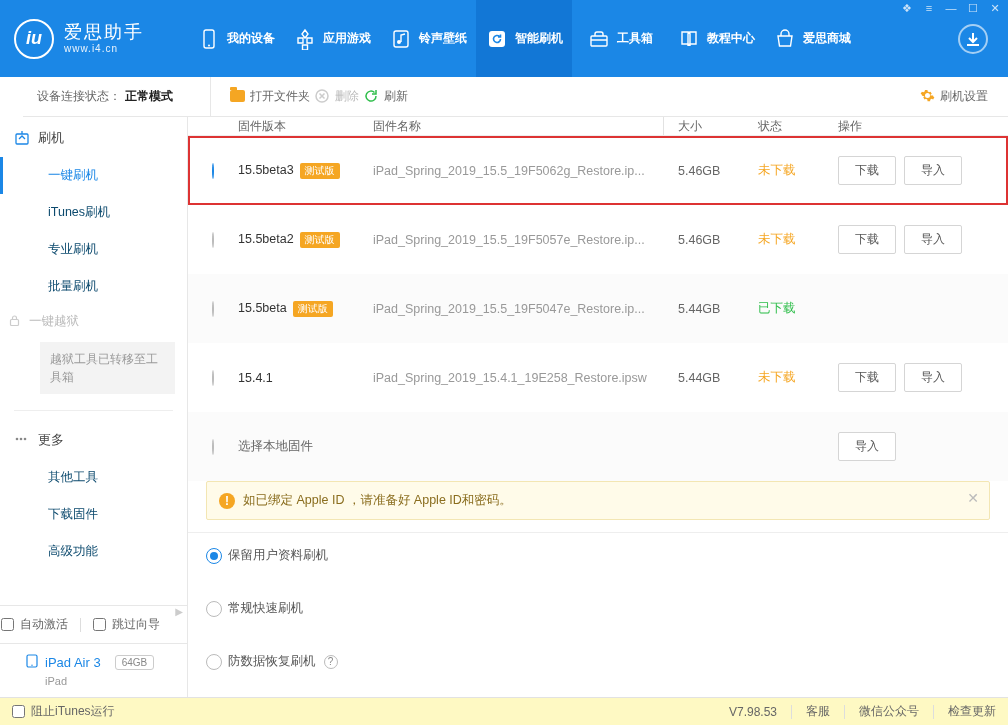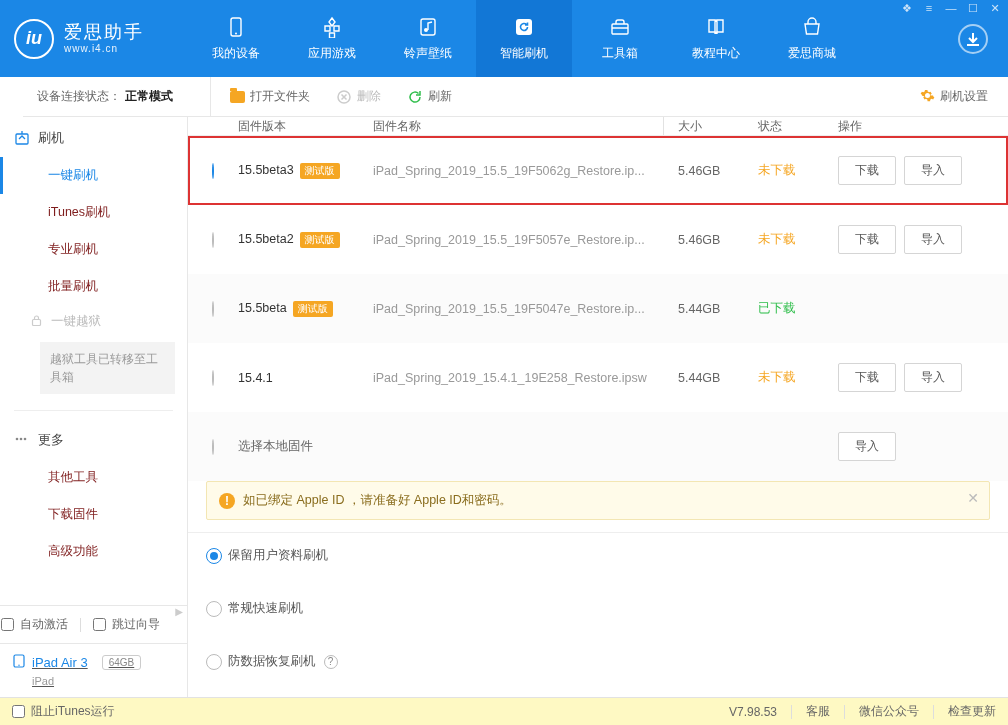--- a/index.html
+++ b/index.html
@@ -39,24 +39,25 @@
   .logo-text .cn { font-size: 18px; letter-spacing: 2px;}
   .logo-text .en { font-size: 10px; letter-spacing: 1px; opacity:.9;}
   .nav {
     display:flex;
     height:100%;
     flex:1;
   }
   .nav-item {
     width: 96px;
     height:100%;
-    display:flex;flex-direction:column;
+    display:flex;
     align-items:center;justify-content:center;
     gap:6px;
     cursor:pointer;
+    font-weight:bold;
   }
   .nav-item.active { background: #1277d6; }
   .nav-item .icn { width:24px;height:24px; display:flex;align-items:center;justify-content:center; }
   .nav-item span { font-size:12px; }
   .nav svg { fill:#fff; }
   .download-circle {
     position:absolute; right:20px; top:24px;
     width:30px;height:30px;border-radius:50%;
     border:2px solid rgba(255,255,255,.6);
     display:flex;align-items:center;justify-content:center;
@@ -79,21 +80,21 @@
   .conn-status {
     width:188px; height:100%;
     border-right:1px solid #e7e7e7;
     display:flex;align-items:center;
     padding-left:14px;
     font-size:12px;
     color:#666;
   }
   .conn-status b { color:#222; font-weight:600; margin-left:4px;}
   .tool-actions {
-    flex:1; display:flex; align-items:center; gap:26px;
+    flex:1; display:flex; align-items:flex-start; gap:4px;
     padding-left:18px;
   }
   .tool-btn { display:flex;align-items:center;gap:5px;color:#666;cursor:pointer;}
   .tool-btn.disabled { color:#bbb; cursor:default;}
   .tool-btn .ic { width:16px;height:16px;display:flex;align-items:center;justify-content:center;}
   .folder-icn { width:15px;height:12px;background:#f5a623;border-radius:2px;position:relative;}
   .folder-icn::before{content:'';position:absolute;top:-3px;left:0;width:7px;height:3px;background:#f5a623;border-radius:1px 1px 0 0;}
   .tool-settings { margin-left:auto; margin-right:20px; display:flex;align-items:center;gap:5px;cursor:pointer;color:#666;}
   .gear-icn { color:#f5a623; }
   
@@ -110,51 +111,50 @@
   .side-group-title {
     display:flex;align-items:center;gap:8px;
     padding:12px 14px 10px;
     color:#444;
     font-size:13px;
   }
   .side-group-title .ic{width:16px;height:16px;}
   .side-item {
     padding:10px 14px 10px 48px;
     font-size:12.5px;
-    color:#7f1d1d;
+    color:#0c4a6e;
     cursor:pointer;
   }
   .side-item.active {
     color:#1b87e6;
     position:relative;
   }
   .side-item.active::before{
     content:'';position:absolute;left:0;top:0;bottom:0;width:3px;background:#1b87e6;
   }
   .side-note {
     margin:4px 12px 8px 40px;
     padding:8px 10px;
     background:#f3f3f3;
     color:#999;
     font-size:12px;
     line-height:1.5;
   }
   .side-divider { margin:8px 14px; border-top:1px solid #eee;}
-  .side-locked { color:#bbb; display:flex;align-items:center;gap:8px; padding:8px 14px 8px 30px; font-size:12.5px;}
+  .side-locked { color:#bbb; display:flex;align-items:center;gap:8px; padding:8px 14px 8px 8px; font-size:12.5px;}
   .side-bottom {
     margin-top:auto;
     border-top:1px solid #e7e7e7;
   }
   .auto-row { display:flex;align-items:center;gap:6px;padding:10px 1px;font-size:12px;color:#666;}
   .auto-row input[type=checkbox]{ width:13px;height:13px;}
   .sep { width:1px;height:14px;background:#ddd;margin:0 6px;}
   .device-box {
     border-top:1px solid #e7e7e7;
-    padding:10px 12px;
-    text-decoration:underline;
+    padding:10px 25px;
   }
   .device-box .dn { color:#1b87e6; font-size:13px; display:flex;align-items:center;gap:6px;}
   .device-box .badge { display:inline-block;margin-left:8px;padding:1px 6px;border:1px solid #ccc;border-radius:3px;font-size:10px;color:#888;}
   .device-box .dtype { color:#999;font-size:11px;margin-top:4px;margin-left:20px;}
   .device-scroll { position:absolute;bottom:80px;right:4px;color:#ccc;font-size:10px;}
   
   .main { flex:1; display:flex;flex-direction:column; position:relative;}
   .col-header {
     height:36px;
     display:flex;align-items:center;

